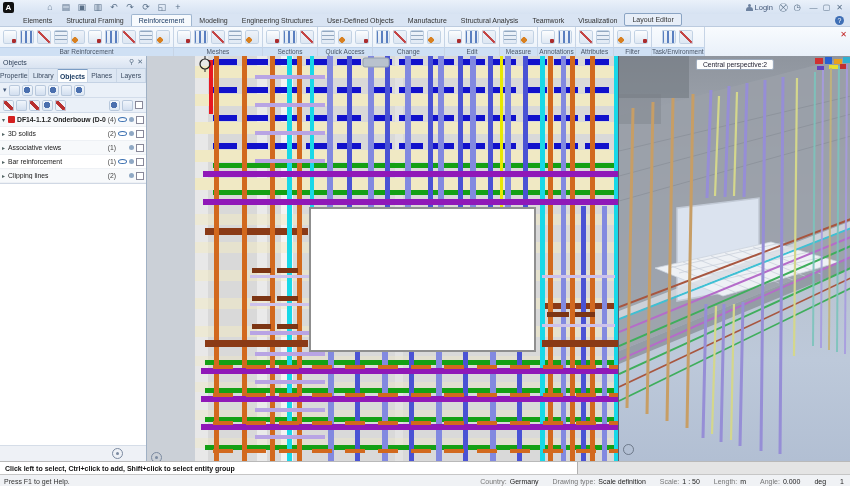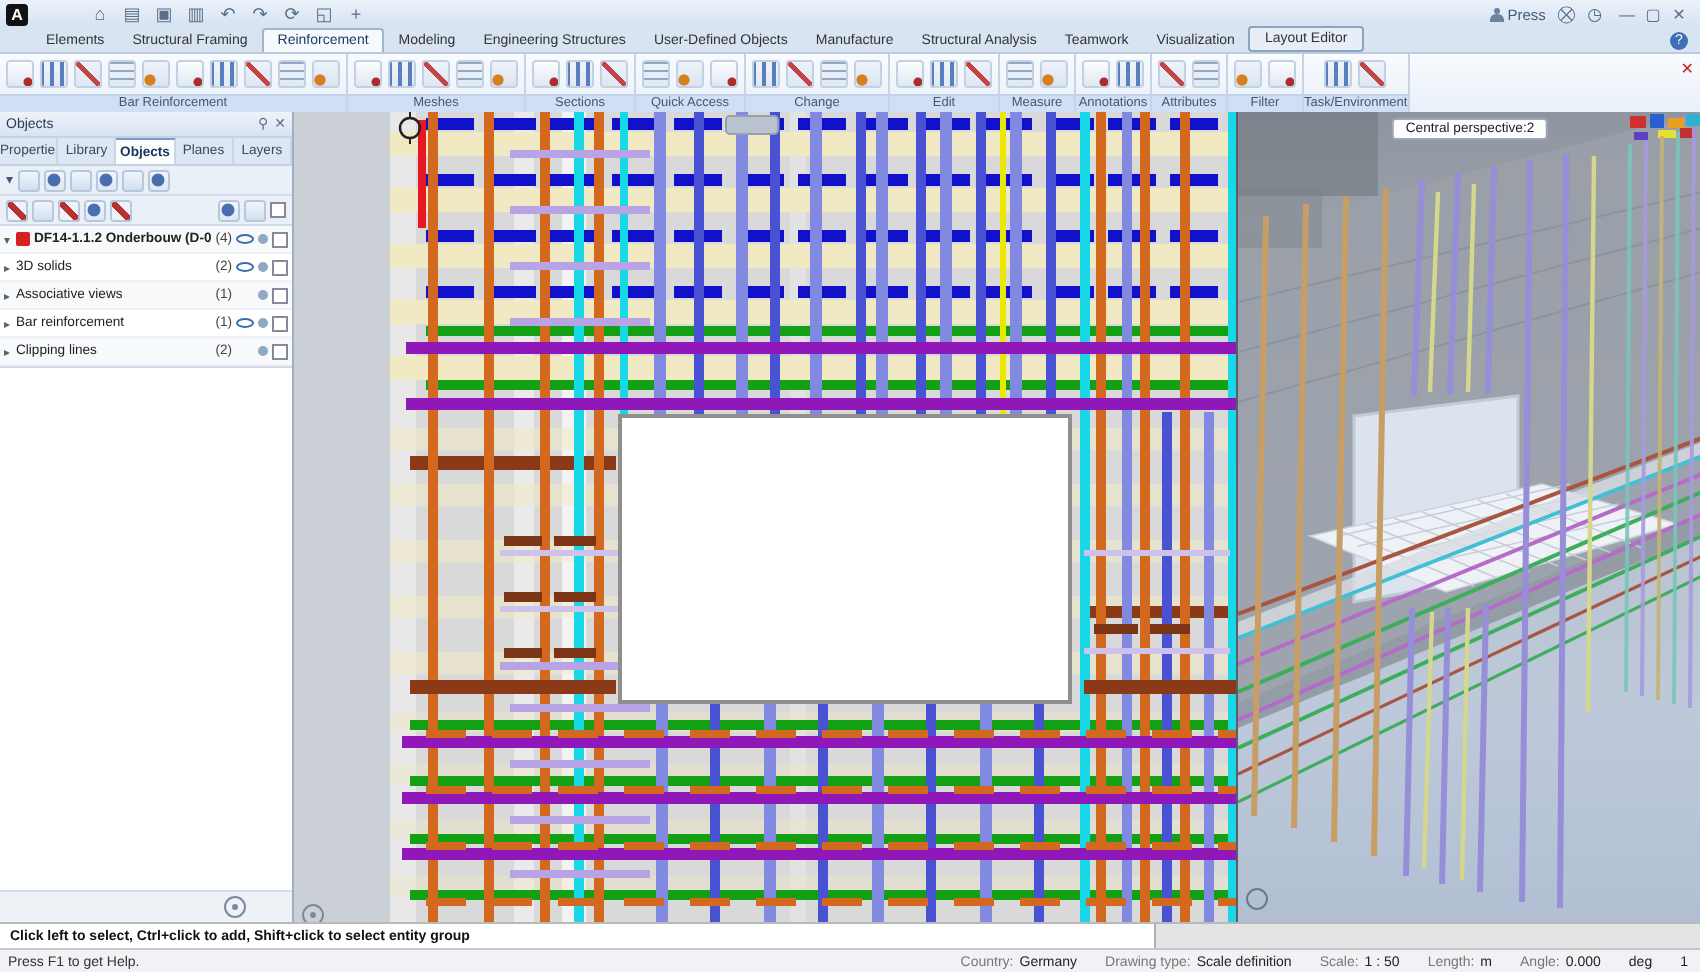--- a/index.html
+++ b/index.html
@@ -114,21 +114,21 @@
         <span class="qat-ic">▥</span>
         <span class="qat-ic">↶</span>
         <span class="qat-ic">↷</span>
         <span class="qat-ic">⟳</span>
         <span class="qat-ic">◱</span>
         <span class="qat-ic">+</span>
       </div>
     <div id="tb-right">
       <div id="login">
         <span class="pers"></span>
-        <span>Press</span>
+        <span>Login</span>
       </div>
       <span class="tbglyph">⛒</span>
       <span class="tbglyph">◷</span>
       <span id="winbtns" style="display:flex;">
           <span class="winbtn">—</span>
           <span class="winbtn">▢</span>
           <span class="winbtn">✕</span>
         </span>
     </div>
   </div>

